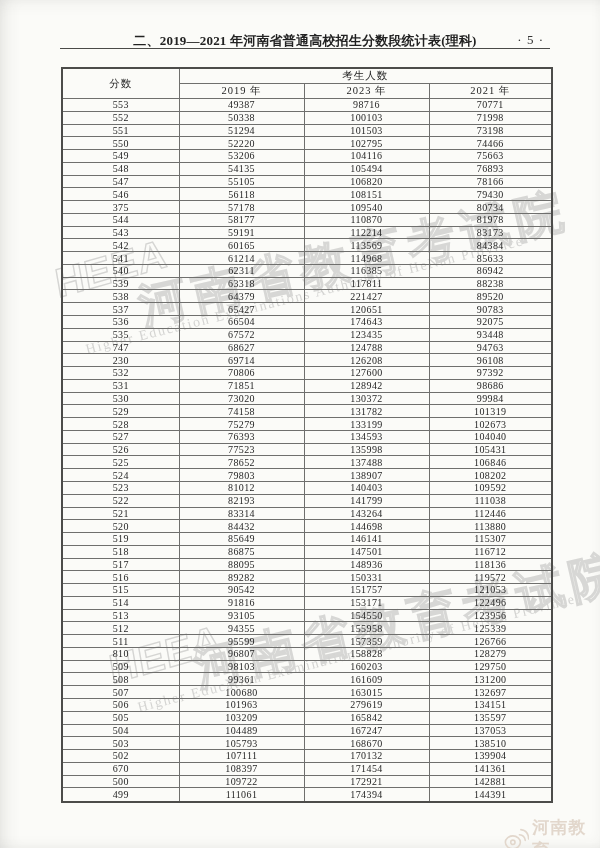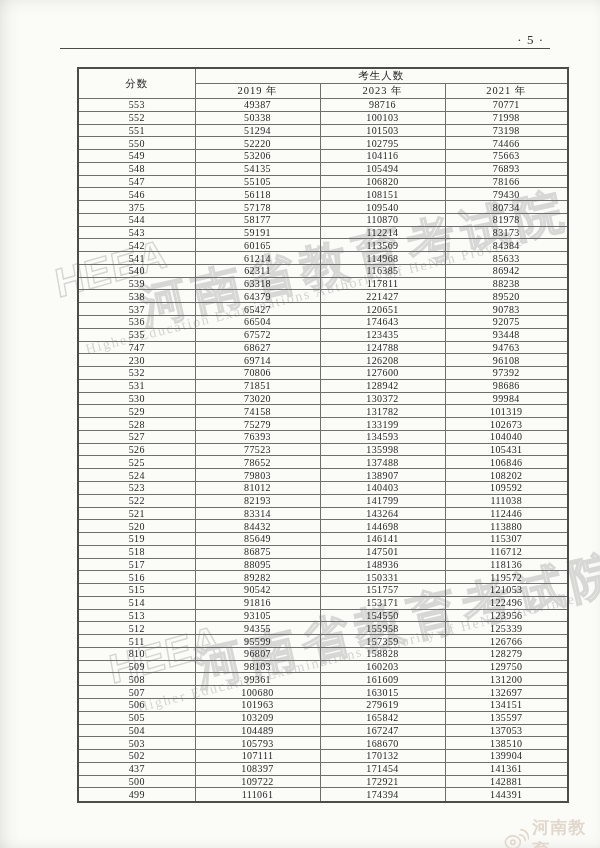--- a/index.html
+++ b/index.html
@@ -21,21 +21,21 @@
   }
   .page-number{
     position:absolute;right:6px;top:1px;font-size:13px;color:#333;letter-spacing:1px;
   }
   .header-rule{
     position:absolute;top:48px;left:60px;width:490px;height:0;
     border-top:1.6px solid #4a4a48;
   }
   
   table.score-table{
-    position:absolute;top:67px;left:77px;width:490px;height:736px;
+    position:absolute;top:67px;left:61px;width:490px;height:736px;
     border-collapse:collapse;table-layout:fixed;z-index:2;
     font-size:10px;color:#262626;
   }
   .score-table th,.score-table td{
     border:1px solid #6f6f6d;
     text-align:center;vertical-align:middle;
     padding:0;font-weight:normal;
     letter-spacing:.4px;
     background:transparent;
   }
@@ -77,20 +77,21 @@
 
   <div class="wm wm-logo" style="left:56px;top:262px;">HEEA</div>
   <div class="wm wm-cn" style="left:140px;top:276px;">河南省教育考试院</div>
   <div class="wm wm-en" style="left:86px;top:342px;">Higher Education Examinations Authority of HeNan Province</div>
 
   <div class="wm wm-logo" style="left:110px;top:648px;">HEEA</div>
   <div class="wm wm-cn" style="left:195px;top:638px;">河南省教育考试院</div>
   <div class="wm wm-en" style="left:138px;top:700px;">Higher Education Examinations Authority of HeNan Province</div>
 
   <div class="doc-header">
+    <span class="doc-title">二、2019—2021 年河南省普通高校招生分数段统计表(理科)</span>
     <span class="page-number">· 5 ·</span>
   </div>
   <div class="header-rule"></div>
 
   <table class="score-table">
     <colgroup>
       <col style="width:117px">
         <col style="width:125px">
         <col style="width:125px">
         <col style="width:123px">
@@ -413,21 +414,21 @@
           <td>168670</td>
           <td>138510</td>
         </tr>
         <tr>
           <td>502</td>
           <td>107111</td>
           <td>170132</td>
           <td>139904</td>
         </tr>
         <tr>
-          <td>437</td>
+          <td>670</td>
           <td>108397</td>
           <td>171454</td>
           <td>141361</td>
         </tr>
         <tr>
           <td>500</td>
           <td>109722</td>
           <td>172921</td>
           <td>142881</td>
         </tr>

